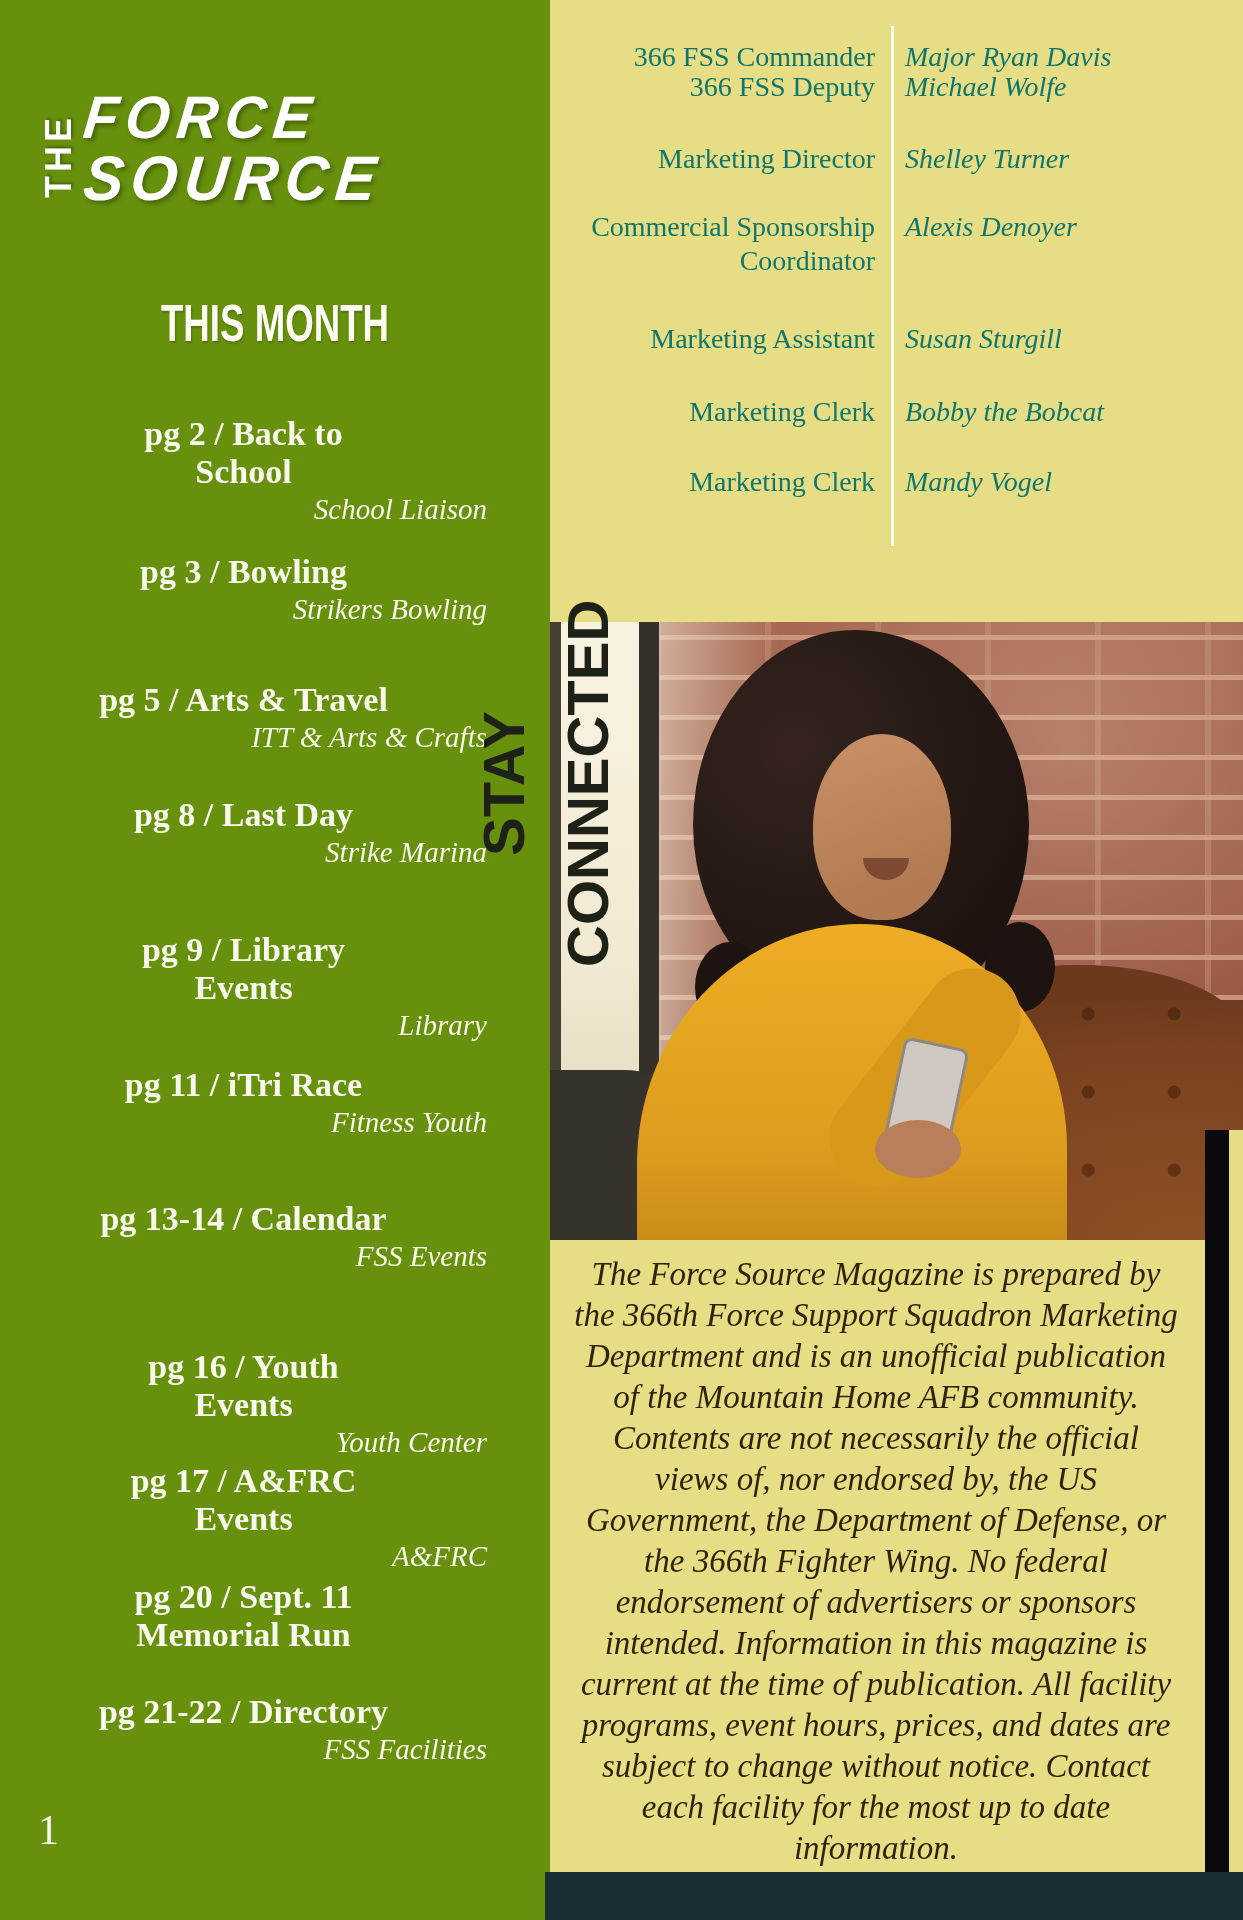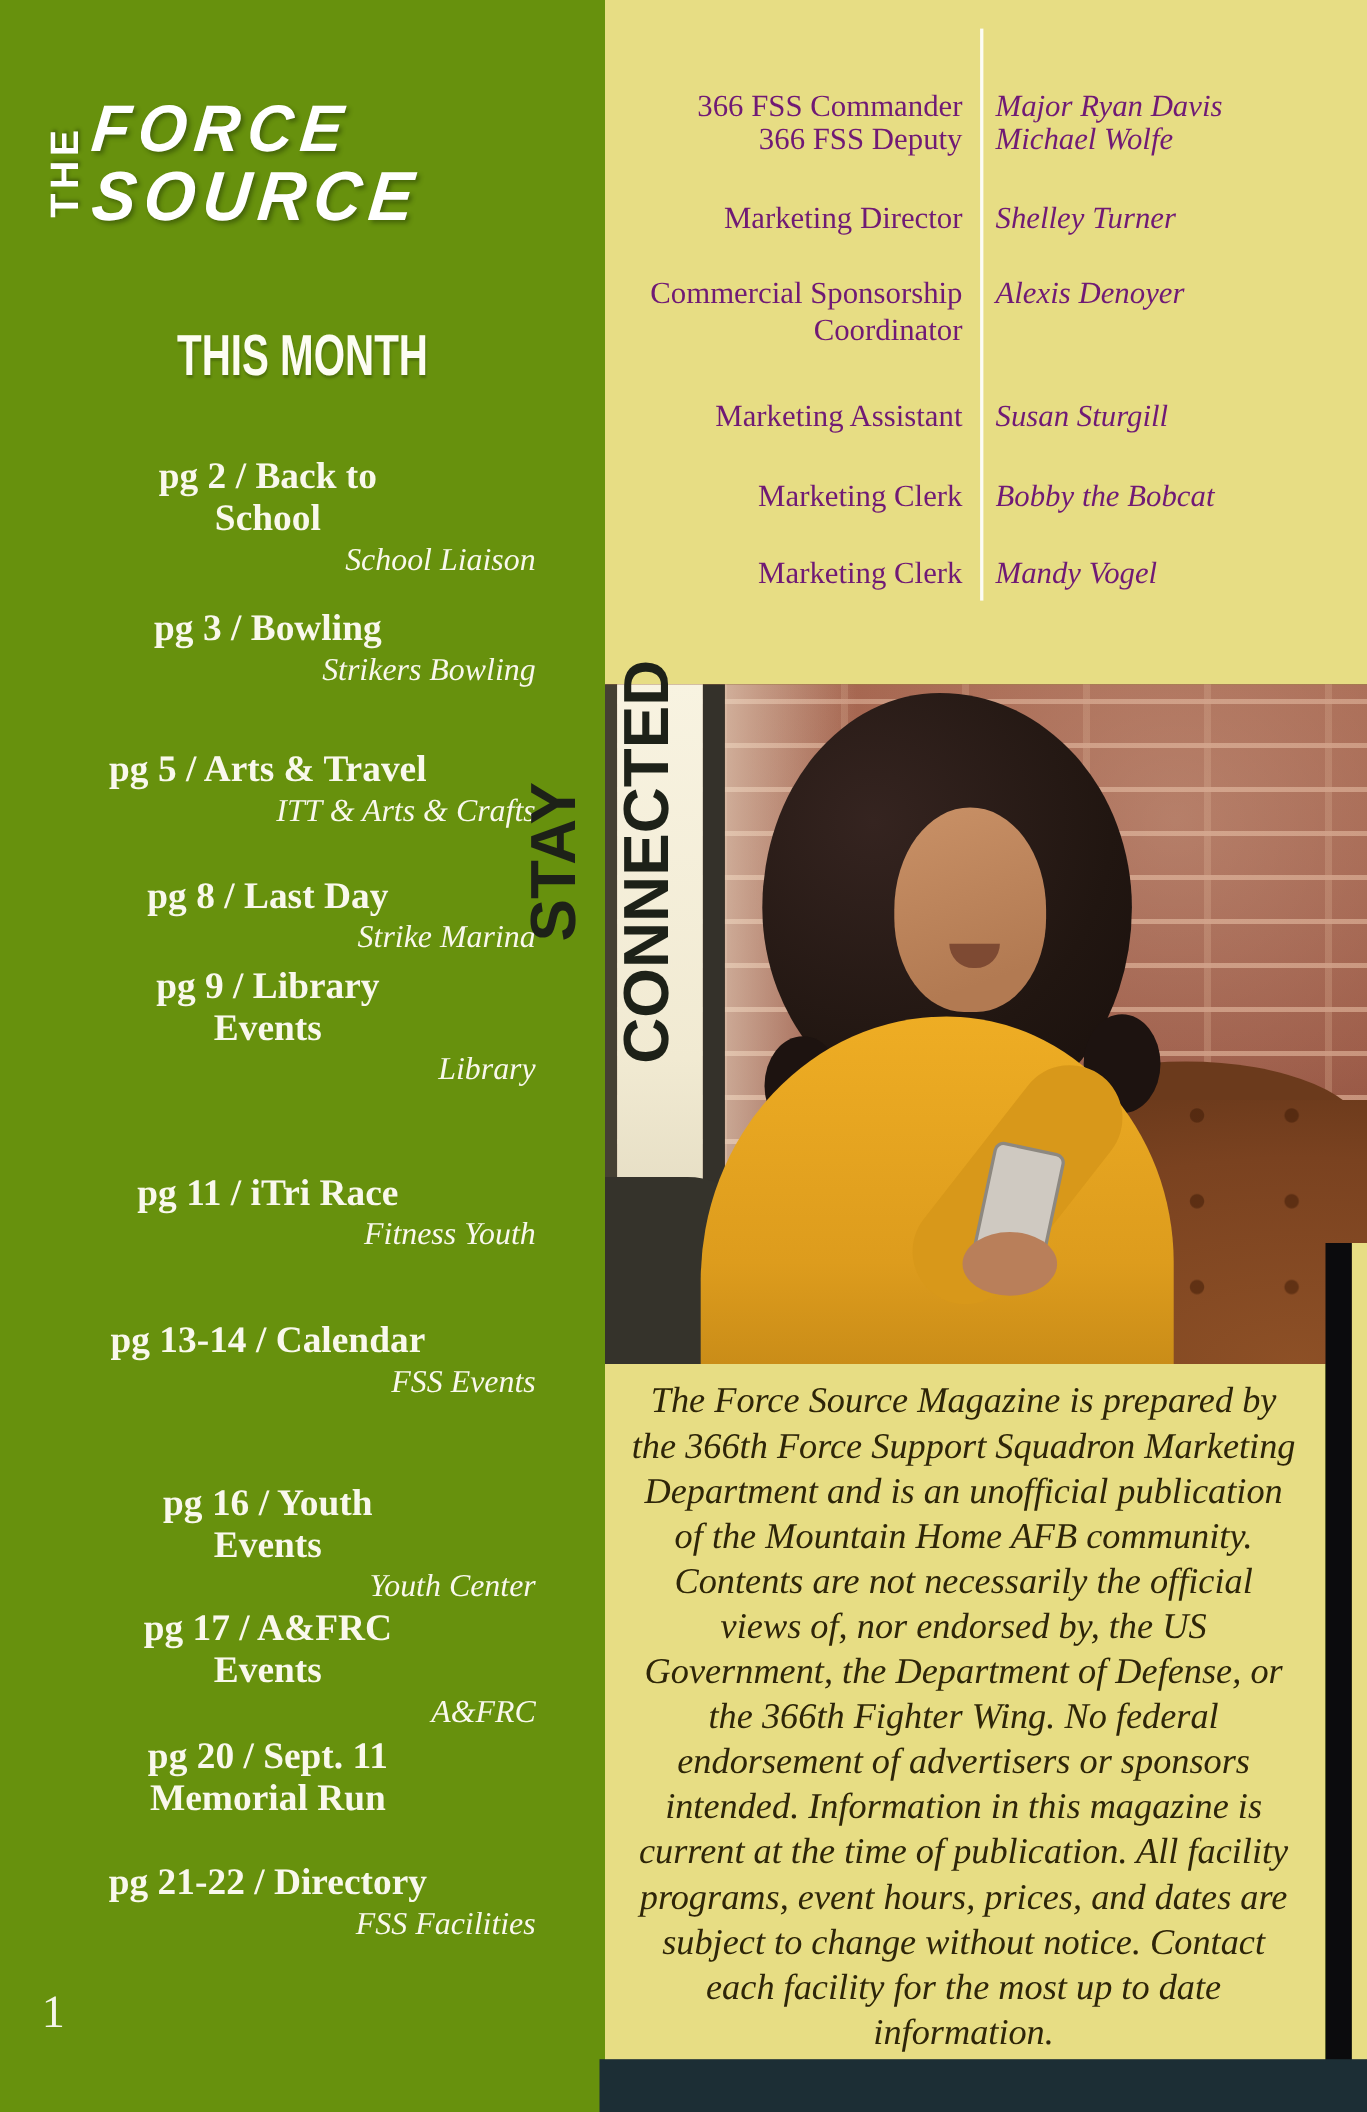--- a/index.html
+++ b/index.html
@@ -48,21 +48,21 @@
     font-size:34px;font-weight:bold;line-height:38px;
     margin:0 95px;
   }
   .toc-sub{font-size:29px;font-style:italic;line-height:33px;margin-top:2px;text-align:right;}
 
   .page-num{left:38px;top:1806px;font-size:42px;color:#f5f5ea;}
 
   
   .staff-box{left:545px;top:0;width:698px;height:622px;background:#e7dd84;z-index:1;}
   .staff-divider{position:absolute;left:346px;top:26px;width:3px;height:520px;background:#fcfcf5;}
-  .staff-row{position:absolute;left:0;width:100%;display:flex;color:#701a75;margin-top:40px;}
+  .staff-row{position:absolute;left:0;width:100%;display:flex;color:#0f766e;}
   .staff-role{
     width:330px;text-align:right;font-size:28px;line-height:34px;
     flex:none;
   }
   .staff-name{padding-left:30px;font-size:28px;line-height:34px;flex:1;font-style:italic;}
 
   
   .stay-banner{
     left:462px;top:548px;width:84px;height:470px;z-index:3;
     writing-mode:vertical-rl;transform:rotate(180deg);
@@ -150,21 +150,21 @@
     <div class="toc-sub">Strikers Bowling</div>
   </div>
   <div class="abs toc-entry" style="top:681px">
     <div class="toc-title">pg 5 / Arts &amp; Travel</div>
     <div class="toc-sub">ITT &amp; Arts &amp; Crafts</div>
   </div>
   <div class="abs toc-entry" style="top:796px">
     <div class="toc-title">pg 8 / Last Day</div>
     <div class="toc-sub">Strike Marina</div>
   </div>
-  <div class="abs toc-entry" style="top:878px">
+  <div class="abs toc-entry" style="top:931px">
     <div class="toc-title">pg 9 / Library Events</div>
     <div class="toc-sub">Library</div>
   </div>
   <div class="abs toc-entry" style="top:1066px">
     <div class="toc-title">pg 11 / iTri Race</div>
     <div class="toc-sub">Fitness Youth</div>
   </div>
   <div class="abs toc-entry" style="top:1200px">
     <div class="toc-title">pg 13-14 / Calendar</div>
     <div class="toc-sub">FSS Events</div>

